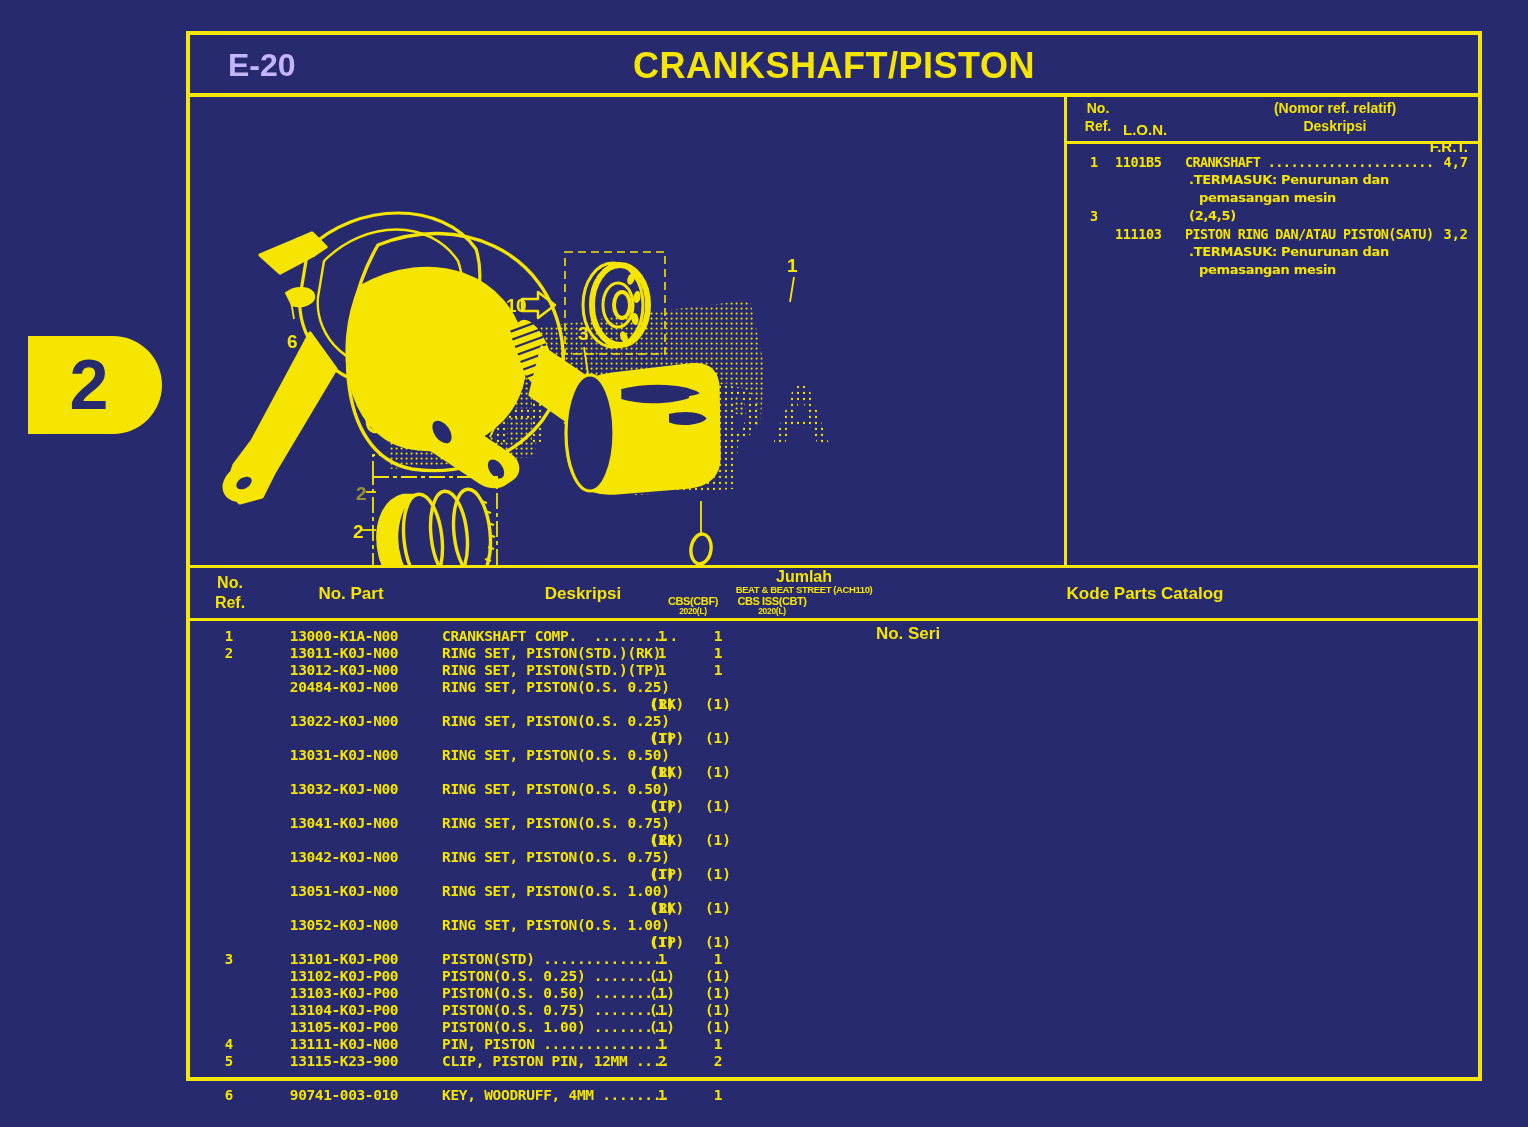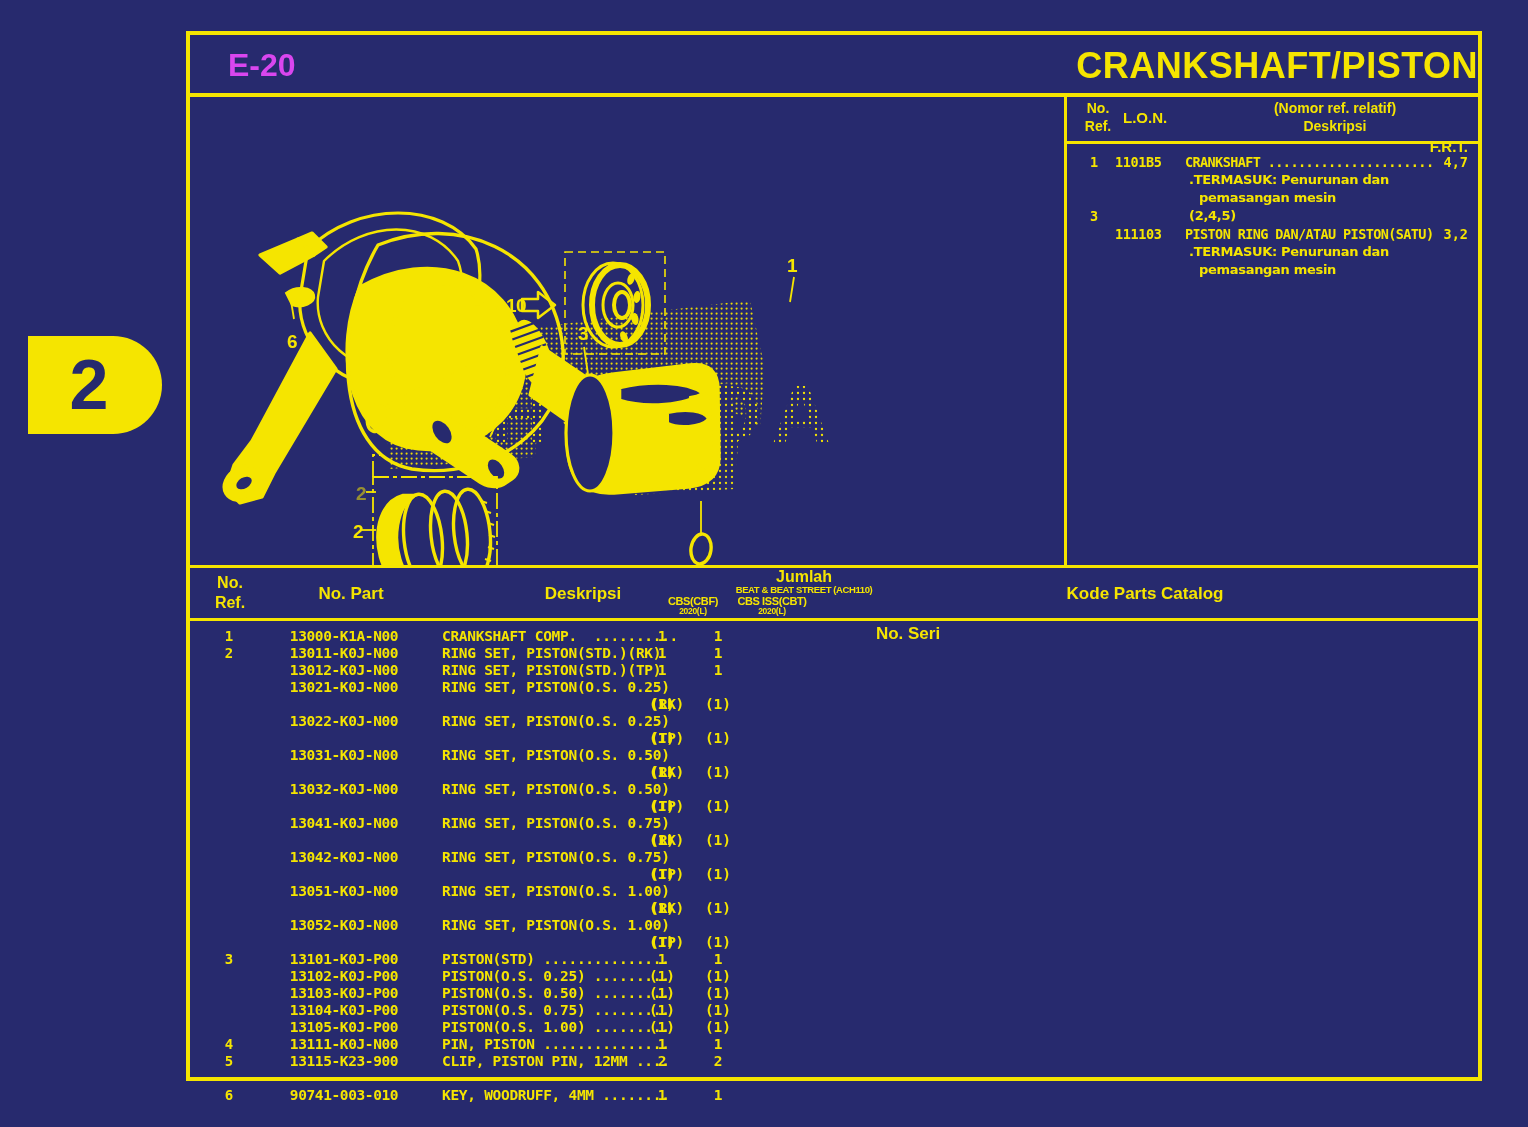--- a/index.html
+++ b/index.html
@@ -56,30 +56,30 @@
     left: 0; top: 0;
     width: 100%;
     height: 62px;
     border-bottom: 4px solid #f5e500;
     box-sizing: border-box;
   }
   #section-code {
     position: absolute;
     left: 38px;
     top: 12px;
-    color: #d946ef;
+    color: #c4b5fd;
     font-size: 32px;
     font-weight: bold;
     letter-spacing: 0px;
   }
   #sheet-title {
     position: absolute;
     left: 0; right: 0;
     top: 10px;
-    text-align: right;
+    text-align: center;
     color: #f5e500;
     font-size: 36px;
     font-weight: bold;
     letter-spacing: 0.5px;
   }
 
   
   #diagram-pane {
     position: absolute;
     left: 0;
@@ -131,21 +131,21 @@
     height: 44px;
     border-bottom: 3px solid #f5e500;
     color: #f5e500;
   }
   #frt-head .h-noref {
     position: absolute; left: 10px; top: 3px;
     font-size: 14px; font-weight: bold; line-height: 1.25;
     text-align: center; width: 42px;
   }
   #frt-head .h-lon {
-    position: absolute; left: 56px; top: 12px;
+    position: absolute; left: 56px; top: 24px;
     font-size: 15px; font-weight: bold;
   }
   #frt-head .h-desk {
     position: absolute; left: 118px; top: 2px;
     width: 300px; text-align: center;
     font-size: 14px; font-weight: bold; line-height: 1.3;
   }
   #frt-head .h-frt {
     position: absolute; right: 10px; top: 21px;
     font-size: 15px; font-weight: bold; margin-top: 20px;
@@ -462,21 +462,21 @@
         </div>
         <div class="prow">
           <span class="p-ref"></span>
           <span class="p-part">13012-K0J-N00</span>
           <span class="p-desc">RING SET, PISTON(STD.)(TP)</span>
           <span class="p-q1">1</span>
           <span class="p-q2">1</span>
         </div>
         <div class="prow">
           <span class="p-ref"></span>
-          <span class="p-part">13021-K0J-N00</span>
+          <span class="p-part">20484-K0J-N00</span>
           <span class="p-desc">RING SET, PISTON(O.S. 0.25)</span>
           <span class="p-q1"></span>
           <span class="p-q2"></span>
         </div>
         <div class="prow">
           <span class="p-ref"></span>
           <span class="p-part"></span>
           <span class="p-desc rt">(RK)</span>
           <span class="p-q1">(1)</span>
           <span class="p-q2">(1)</span>

